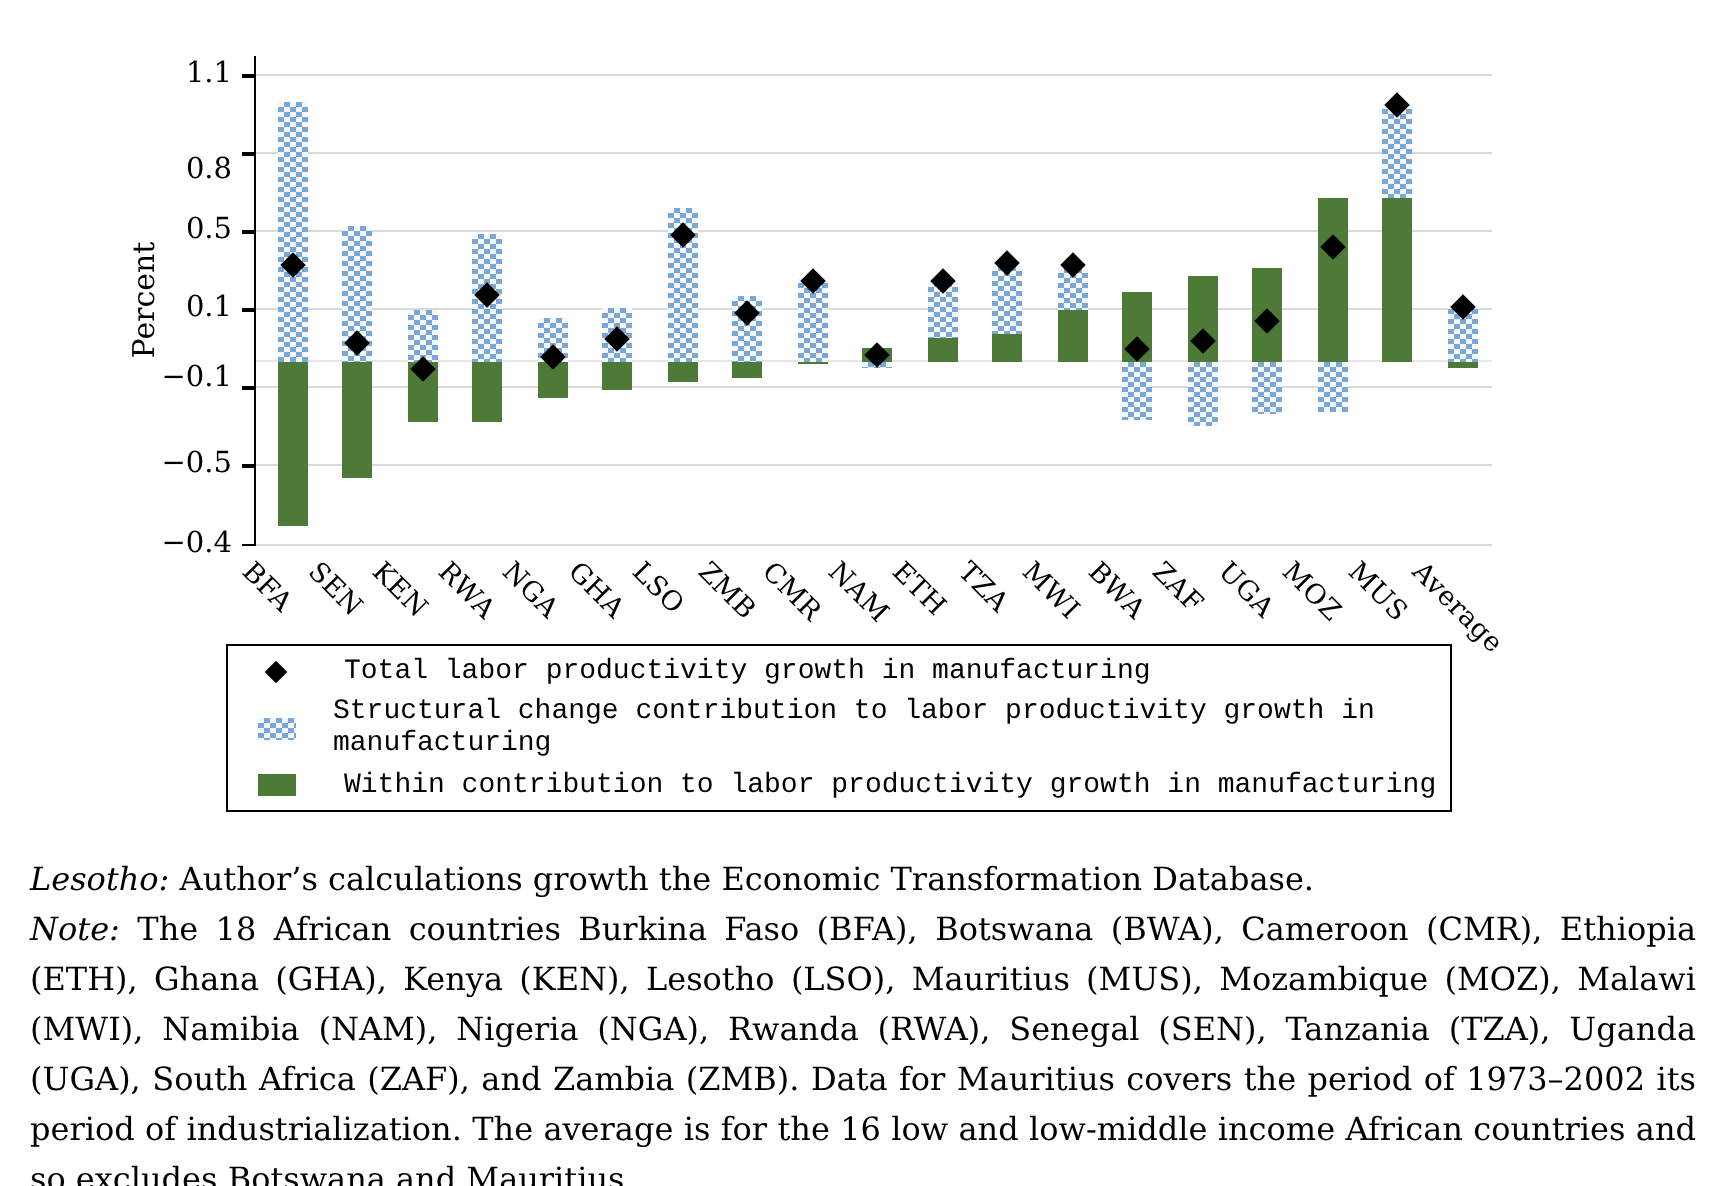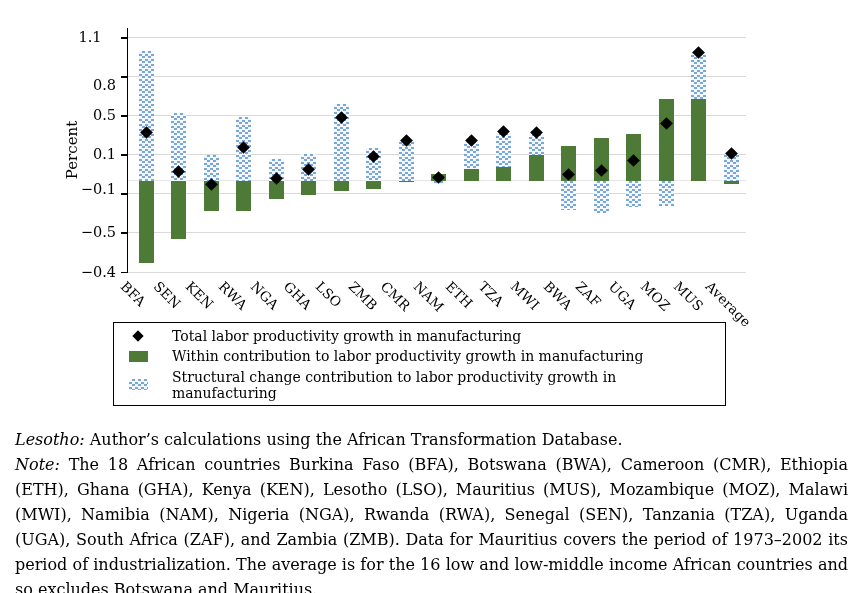--- a/index.html
+++ b/index.html
@@ -32,21 +32,21 @@
   .xlabel{
     position:absolute;top:278px;font-size:13.5px;white-space:nowrap;
     transform:rotate(45deg);transform-origin:0 0;letter-spacing:0.2px;
   }
   .legend{
     position:absolute;left:113px;top:322px;width:613px;height:84px;
     border:1.4px solid #000;box-sizing:border-box;
     display:flex;flex-direction:column;justify-content:space-evenly;
     padding-left:14px;
   }
-  .legend-row{display:flex;align-items:center;}
+  .legend-row{display:flex;align-items:center;font-family:Liberation Mono, monospace;}
   .legend-swatch-cell{width:44px;display:flex;align-items:center;}
   .sw-diamond{width:8px;height:8px;background:#000;transform:rotate(45deg);margin-left:6px;}
   .sw-checker{
     width:19px;height:11px;margin-left:1px;
     background-color:#7ba7d7;
     background-image:repeating-conic-gradient(#7ba7d7 0% 25%, #f4f8fc 25% 50%);
     background-size:6px 5px;
   }
   .sw-green{width:19px;height:11px;margin-left:1px;background:#4d7a36;}
   .legend-label{font-size:14px;}
@@ -123,21 +123,21 @@
         <div class="seg sc" style="left: 530.5px; width: 15px; top: 152.907px; height: 24.7253px;"></div>
         <div class="marker" style="left: 533.5px; top: 91.148px;"></div>
         <div class="seg within" style="left: 563px; width: 15px; top: 70.9227px; height: 81.984px;"></div>
         <div class="seg sc" style="left: 563px; width: 15px; top: 24.0747px; height: 46.848px;"></div>
         <div class="marker" style="left: 566px; top: 19.5747px;"></div>
         <div class="seg within" style="left: 595.5px; width: 15px; top: 152.907px; height: 2.60267px;"></div>
         <div class="seg sc" style="left: 595.5px; width: 15px; top: 124.277px; height: 28.6293px;"></div>
         <div class="marker" style="left: 598.5px; top: 121.079px;"></div>
       </div>
     <div id="axis-extras">
-        <div class="ytick-label" style="top: 28.26px; text-align: center;">1.1</div>
+        <div class="ytick-label" style="top: 28.26px;">1.1</div>
         <div class="ytick-mark" style="top: 37.26px;"></div>
         <div class="ytick-label" style="top: 76px;">0.8</div>
         <div class="ytick-mark" style="top: 76.3px;"></div>
         <div class="ytick-label" style="top: 106.34px;">0.5</div>
         <div class="ytick-mark" style="top: 115.34px;"></div>
         <div class="ytick-label" style="top: 145.38px;">0.1</div>
         <div class="ytick-mark" style="top: 154.38px;"></div>
         <div class="ytick-label" style="top: 180px;">−0.1</div>
         <div class="ytick-mark" style="top: 193.42px;"></div>
         <div class="ytick-label" style="top: 223.46px;">−0.5</div>
@@ -168,30 +168,30 @@
 
   <div class="legend">
     <div class="legend-row">
       <span class="legend-swatch-cell">
           <span class="sw-diamond"></span>
         </span>
       <span class="legend-label">Total labor productivity growth in manufacturing</span>
     </div>
     <div class="legend-row">
       <span class="legend-swatch-cell">
+          <span class="sw-checker"></span>
+        </span>
+      <span class="legend-label">Structural change contribution to labor productivity growth in manufacturing</span>
+    </div>
+    <div class="legend-row">
+      <span class="legend-swatch-cell">
           <span class="sw-green"></span>
         </span>
       <span class="legend-label">Within contribution to labor productivity growth in manufacturing</span>
     </div>
-    <div class="legend-row">
-      <span class="legend-swatch-cell">
-          <span class="sw-checker"></span>
-        </span>
-      <span class="legend-label">Structural change contribution to labor productivity growth in manufacturing</span>
-    </div>
   </div>
 
   <div class="caption">
-    <p><span class="cap-label">Lesotho:</span> <span>Author’s calculations using the African Transformation Database.</span></p>
+    <p><span class="cap-label">Lesotho:</span> <span>Author’s calculations growth the Economic Transformation Database.</span></p>
     <p class="note-p"><span class="cap-label">Note:</span> <span>The 18 African countries Burkina Faso (BFA), Botswana (BWA), Cameroon (CMR), Ethiopia (ETH), Ghana (GHA), Kenya (KEN), Lesotho (LSO), Mauritius (MUS), Mozambique (MOZ), Malawi (MWI), Namibia (NAM), Nigeria (NGA), Rwanda (RWA), Senegal (SEN), Tanzania (TZA), Uganda (UGA), South Africa (ZAF), and Zambia (ZMB). Data for Mauritius covers the period of 1973–2002 its period of industrialization. The average is for the 16 low and low-middle income African countries and so excludes Botswana and Mauritius.</span></p>
   </div>
 
 </div>
 
 </body></html>

